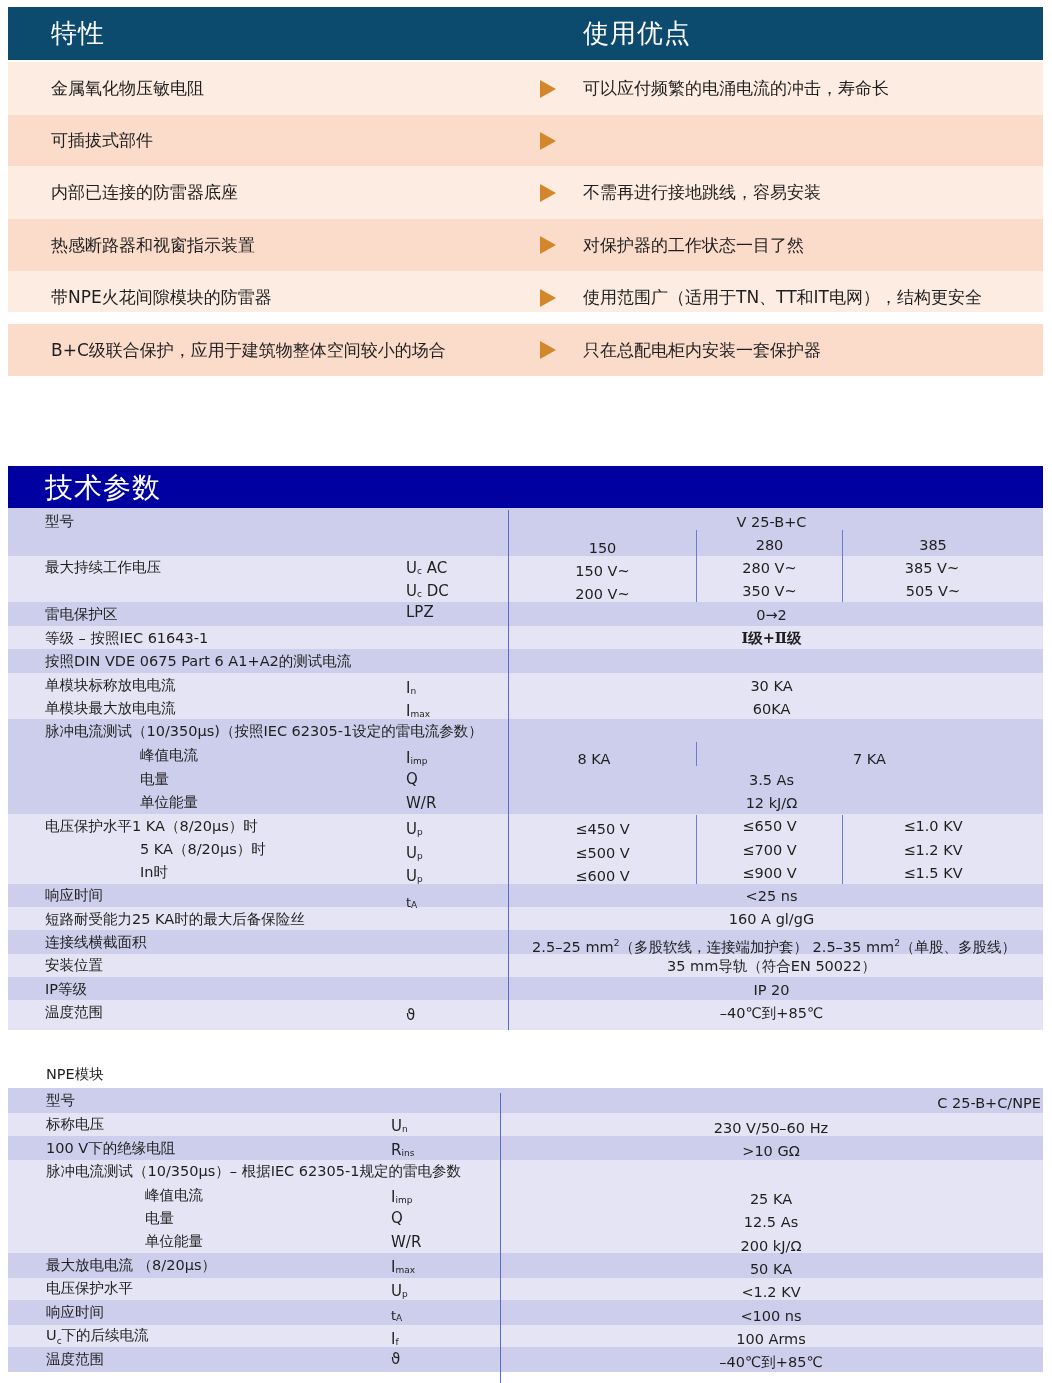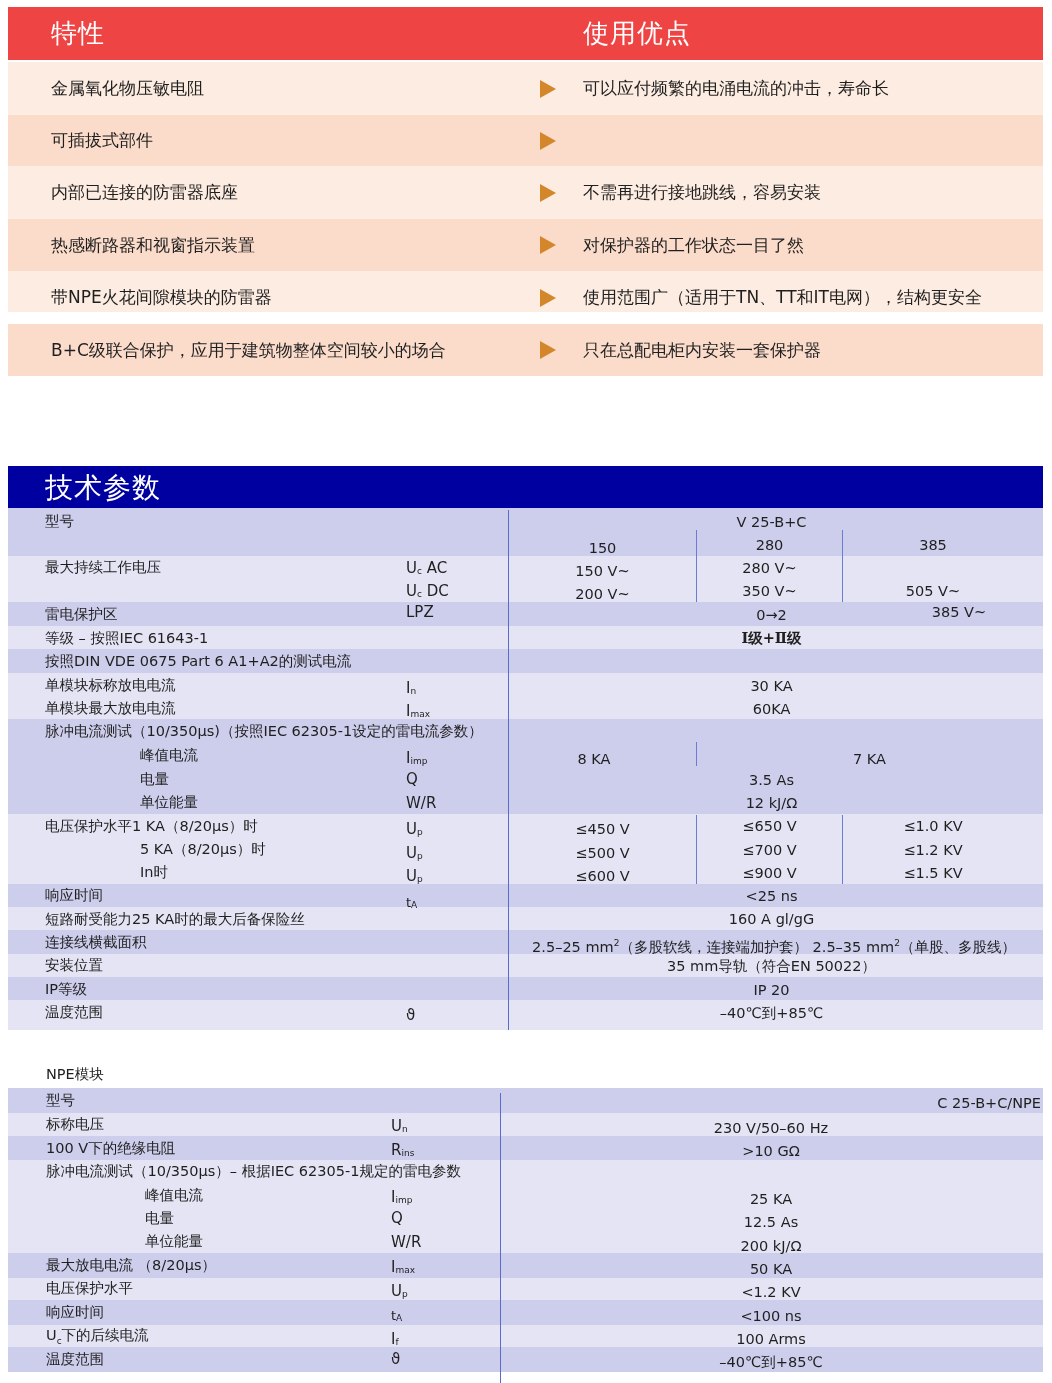--- a/index.html
+++ b/index.html
@@ -1,19 +1,19 @@
 <!DOCTYPE html>
 <html><head>
 <meta charset="utf-8">
 <style>
   html, body { margin: 0; padding: 0; background: #ffffff; }
   body { width: 1052px; height: 1383px; position: relative; overflow: hidden;
          font-family: "DejaVu Sans", "Liberation Sans", sans-serif; color: #1a1a1a; }
   
-  .feat-header { position: absolute; left: 8px; top: 7px; width: 1035px; height: 53px; background: #ef4444; }
+  .feat-header { position: absolute; left: 8px; top: 7px; width: 1035px; height: 53px; background: #0c4a6e; }
   .feat-header .h { position: absolute; top: 9px; font-size: 26px; color: #ffffff; letter-spacing: 1px; }
   .feat-row { position: absolute; left: 8px; width: 1035px; }
   .feat-row.a { background: #fdece1; }
   .feat-row.b { background: #fbdccb; }
   .feat-row .l { position: absolute; left: 43px; font-size: 17px; color: #1f1f1f; }
   .feat-row .r { position: absolute; left: 575px; font-size: 17px; color: #1f1f1f; }
   .feat-row .arrow { position: absolute; left: 532px; width: 0; height: 0;
         border-top: 9px solid transparent; border-bottom: 9px solid transparent; border-left: 16px solid #d4872a; }
 
   
@@ -98,21 +98,21 @@
 <span class="val" style="left:509px;width:525px;top:513px;">V 25-B+C</span>
 <span class="val" style="left:509px;width:187px;top:539px;">150</span>
 <span class="val" style="left:697px;width:145px;top:536px;">280</span>
 <span class="val" style="left:843px;width:180px;top:536px;">385</span>
 
 <span class="t" style="left:45px;top:558px;">最大持续工作电压</span>
 <span class="sym" style="left:406px;top:559px;"><span>U</span><sub>c</sub><span style="white-space:pre;"> AC</span></span>
 <span class="sym" style="left:406px;top:582px;"><span>U</span><sub>c</sub><span style="white-space:pre;"> DC</span></span>
 <span class="val" style="left:509px;width:187px;top:562px;">150 V~</span>
 <span class="val" style="left:697px;width:145px;top:559px;">280 V~</span>
-<span class="val" style="left:869px;width:180px;top:559px;margin-top:44px;">385 V~</span>
+<span class="val" style="left:842px;width:180px;top:559px;">385 V~</span>
 <span class="val" style="left:509px;width:187px;top:585px;">200 V~</span>
 <span class="val" style="left:697px;width:145px;top:582px;">350 V~</span>
 <span class="val" style="left:843px;width:180px;top:582px;">505 V~</span>
 
 <span class="t" style="left:45px;top:605px;">雷电保护区</span>
 <span class="sym" style="left:406px;top:603px;">LPZ</span>
 <span class="val" style="left:509px;width:525px;top:606px;">0→2</span>
 
 <span class="t" style="left:45px;top:629px;">等级 – 按照IEC 61643-1</span>
 <span class="val" style="left:509px;width:525px;top:629px;font-family:'DejaVu Serif',serif;font-weight:bold;">Ⅰ级+Ⅱ级</span>

